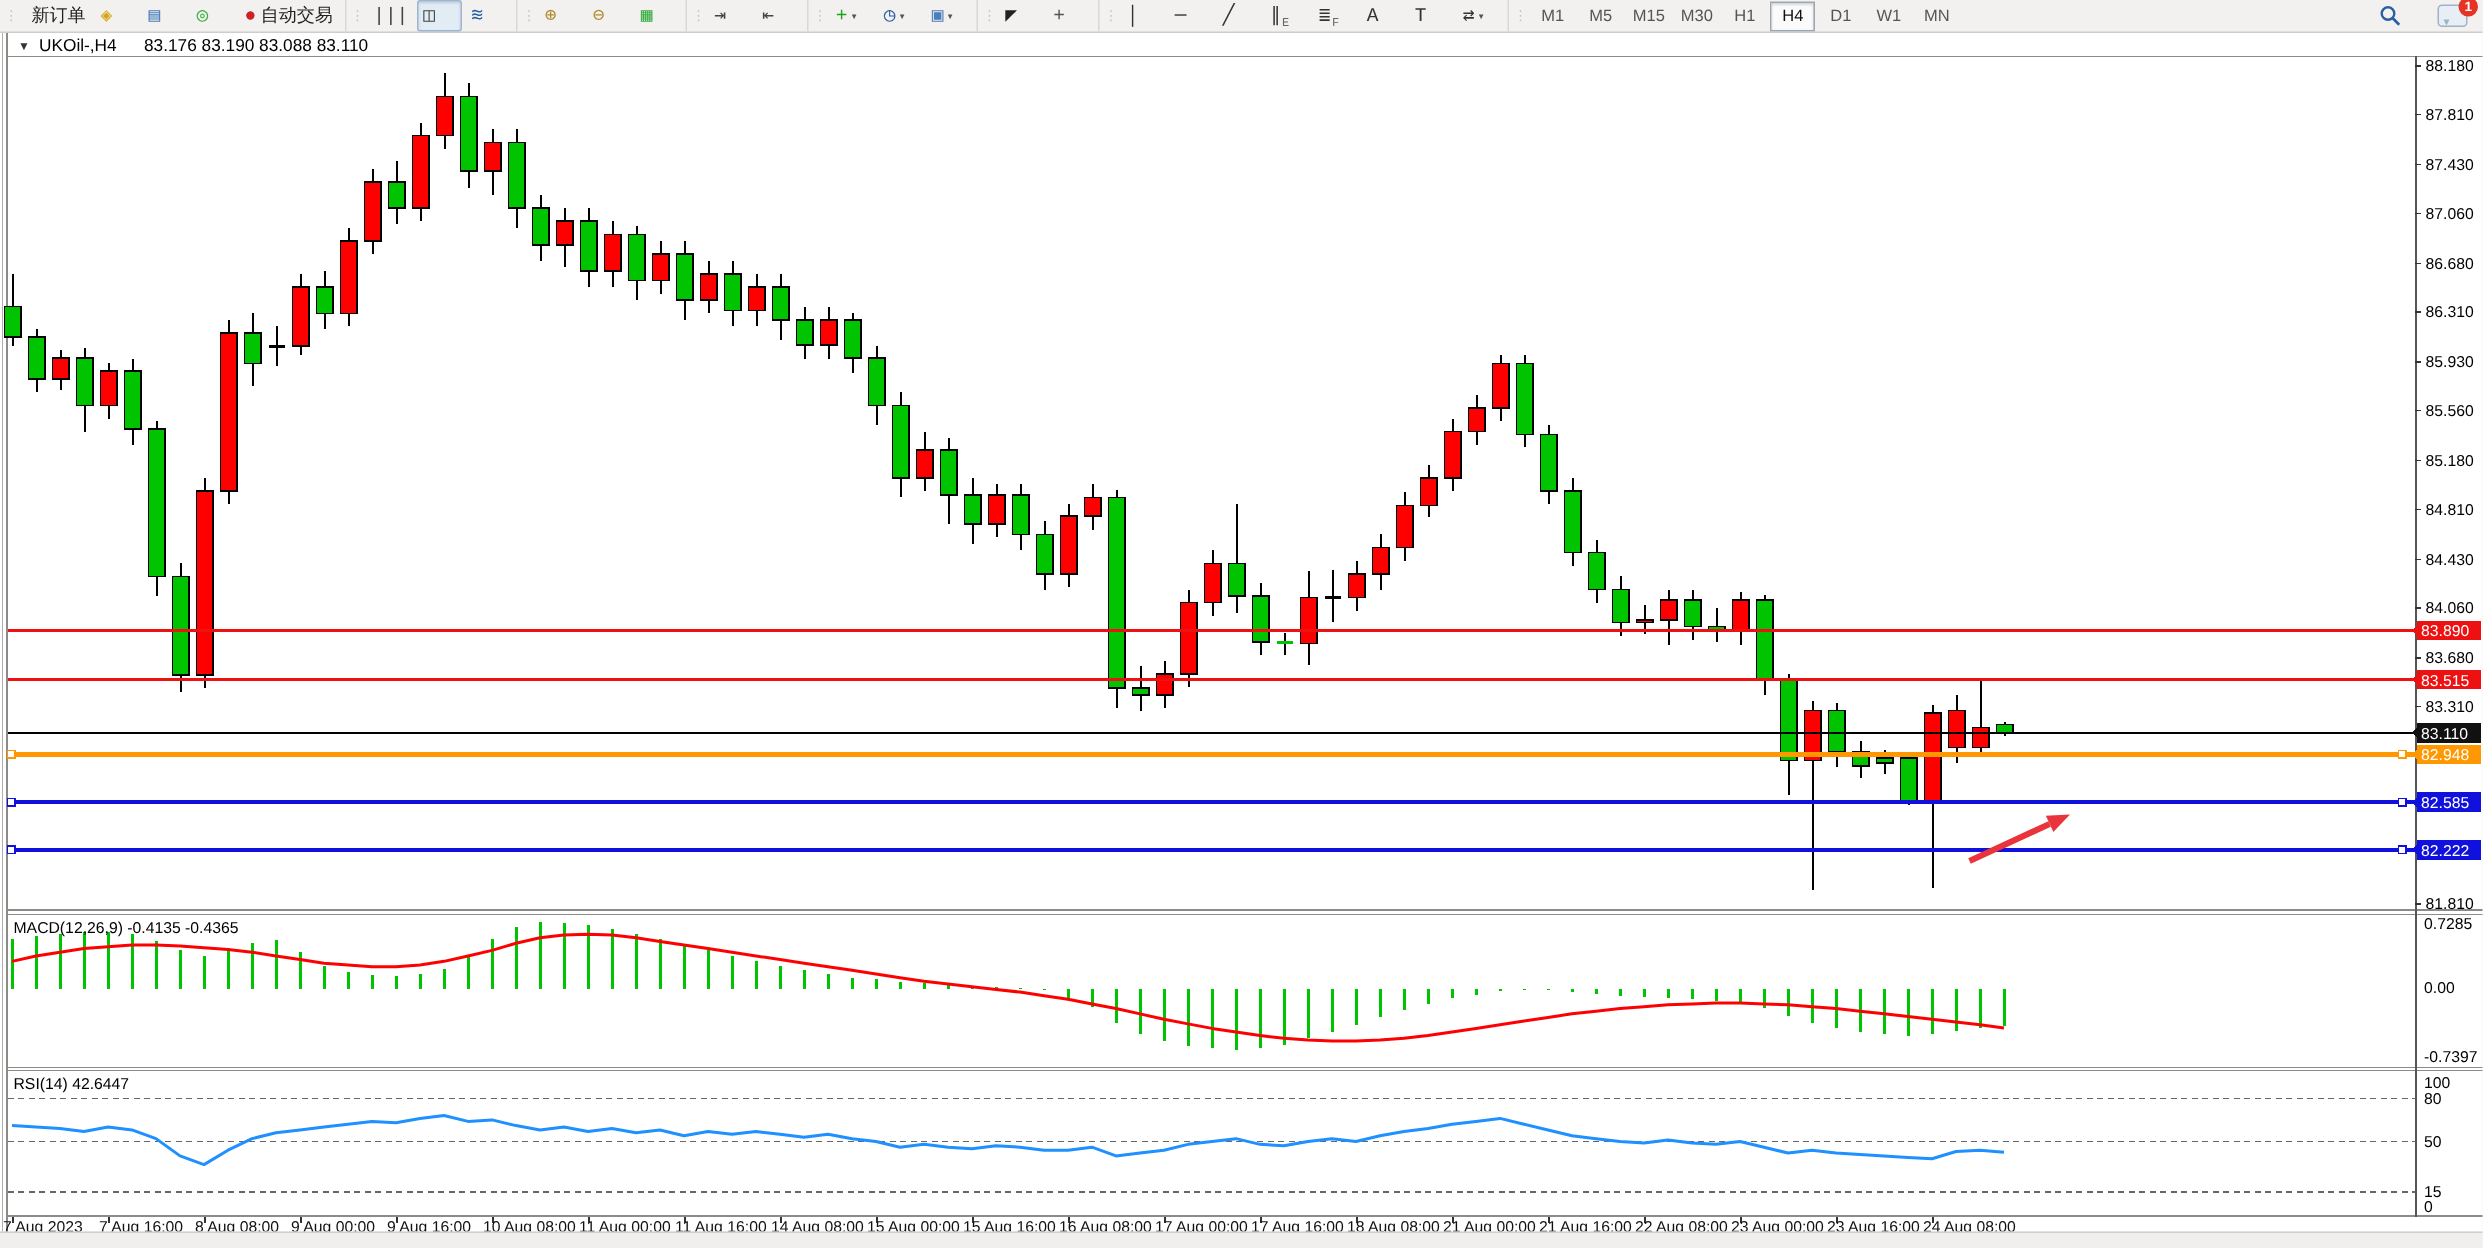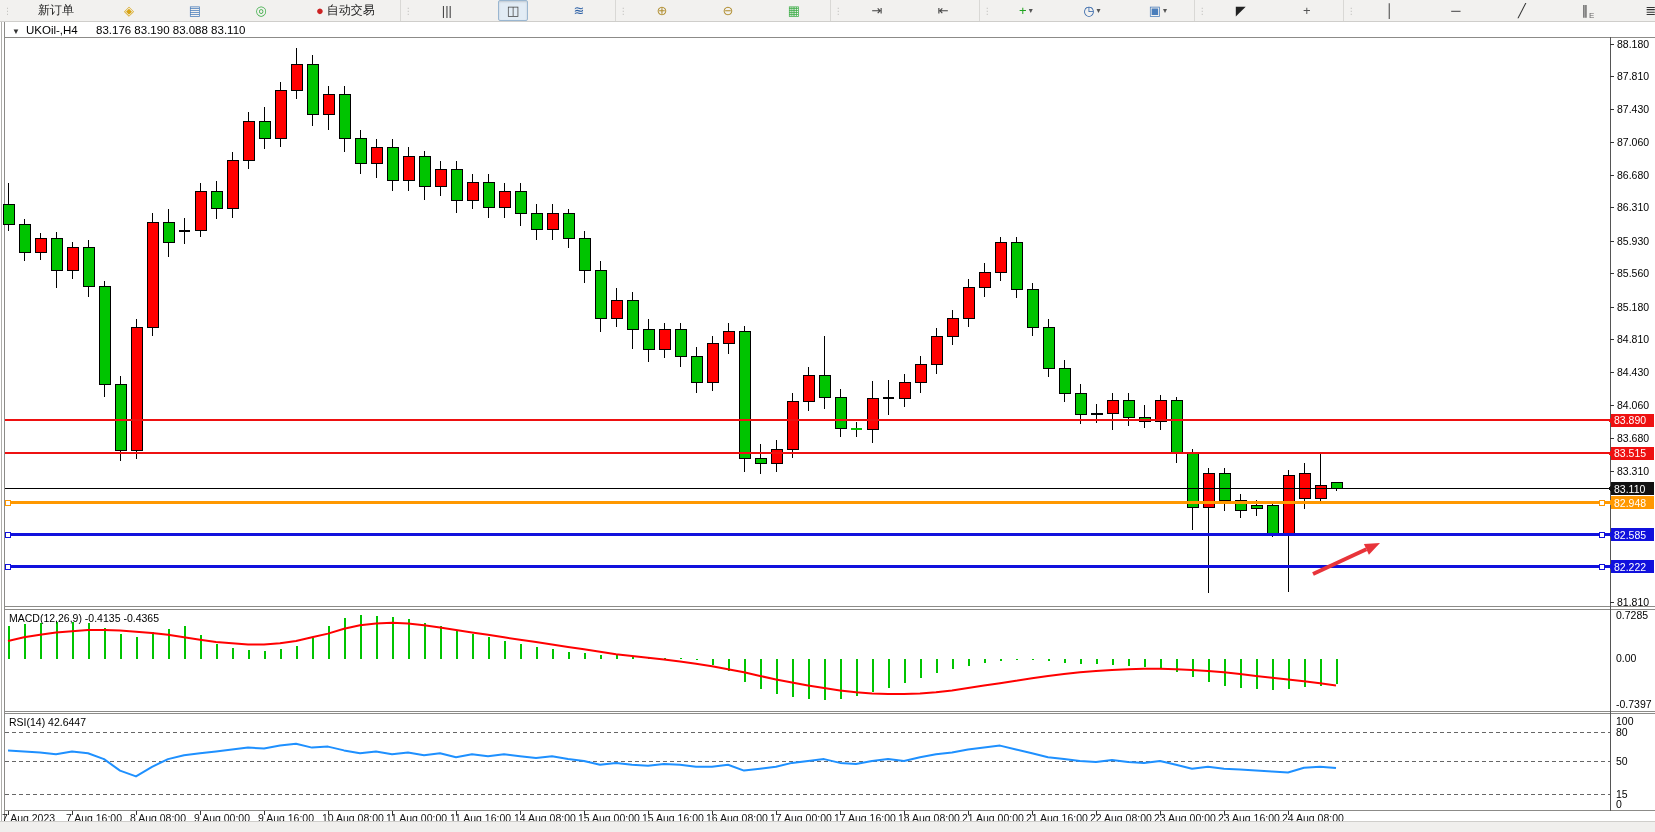--- a/index.html
+++ b/index.html
@@ -3,22 +3,22 @@
 <meta charset="utf-8">
 <style>
   html,body{margin:0;padding:0;background:#f0f0f0;font-family:"Liberation Sans","DejaVu Sans",sans-serif;}
   body{width:1655px;height:832px;overflow:hidden;position:relative;}
   
   #toolbar{position:absolute;top:0;left:0;width:1655px;height:21px;background:#f2f1ef;
            border-bottom:1px solid #cfcecb;display:flex;align-items:center;z-index:5;font-size:12px;}
   .tb-group{display:flex;align-items:center;height:21px;padding:0 3px;border-left:1px solid #d9d8d5;}
   .tb-group:first-child{border-left:none;}
   .tb-grip{color:#c4c3c0;font-size:9px;margin-right:2px;letter-spacing:-1px;}
-  .tb-btn{display:flex;align-items:center;justify-content:center;min-width:22px;height:19px;margin:0 18px;
-          padding:0 3px;border:1px solid transparent;border-radius:2px;color:#444;cursor:default;white-space:nowrap;}
+  .tb-btn{display:flex;align-items:center;justify-content:flex-start;min-width:22px;height:19px;margin:0 1px;
+          padding:0 3px;border:1px solid transparent;border-radius:2px;color:#444;cursor:default;white-space:nowrap;font-family:Liberation Mono, monospace;}
   .tb-btn.pressed{border-color:#9ab6d0;background:#e2ecf5;box-shadow:inset 0 1px 2px rgba(0,0,0,.15);}
   .tb-glyph{font-size:13px;line-height:13px;}
   .tb-sub{font-size:8px;color:#666;margin-left:1px;align-self:flex-end;}
   .tb-label{margin-left:3px;font-size:12px;color:#222;}
   .tb-dd{font-size:8px;color:#555;margin-left:2px;}
   .tf-btn{min-width:24px;height:18px;font-size:11px;color:#555;display:flex;align-items:center;justify-content:center;
           border:1px solid transparent;margin:0 1px;padding:0 2px;}
   .tf-btn.active{border:1px solid #9aa7b2;background:#fbfbfb;box-shadow:inset 0 1px 2px rgba(0,0,0,.18);color:#111;}
   #tb-right{margin-left:auto;display:flex;align-items:center;padding-right:10px;}
   .chat-bubble{position:relative;width:18px;height:13px;background:#e8eef5;border:1px solid #9fb3c6;border-radius:3px;margin-left:12px;}
@@ -138,20 +138,31 @@
           <span class="tb-glyph" style="color: rgb(51, 51, 51);">T</span>
         </span>
         <span class="tb-btn">
           <span class="tb-glyph" style="color: rgb(51, 51, 51);">⇄</span>
           <span class="tb-dd">▾</span>
         </span>
       </div>
     </div>
   <div class="tb-group">
     <span class="tb-grip">⋮</span>
+    <span id="timeframes" style="display:flex;align-items:center;">
+        <span class="tf-btn">M1</span>
+        <span class="tf-btn">M5</span>
+        <span class="tf-btn">M15</span>
+        <span class="tf-btn">M30</span>
+        <span class="tf-btn">H1</span>
+        <span class="tf-btn active">H4</span>
+        <span class="tf-btn">D1</span>
+        <span class="tf-btn">W1</span>
+        <span class="tf-btn">MN</span>
+      </span>
   </div>
   <div id="tb-right">
     <span class="tb-btn">
       <svg width="15" height="15" viewBox="0 0 15 15">
         <circle cx="6" cy="6" r="4.2" fill="none" stroke="#2b5fa5" stroke-width="1.6"></circle>
         <line x1="9.2" y1="9.2" x2="13.5" y2="13.5" stroke="#2b5fa5" stroke-width="1.8"></line>
       </svg>
     </span>
     <span class="chat-bubble">
       <span class="chat-badge">1</span>

